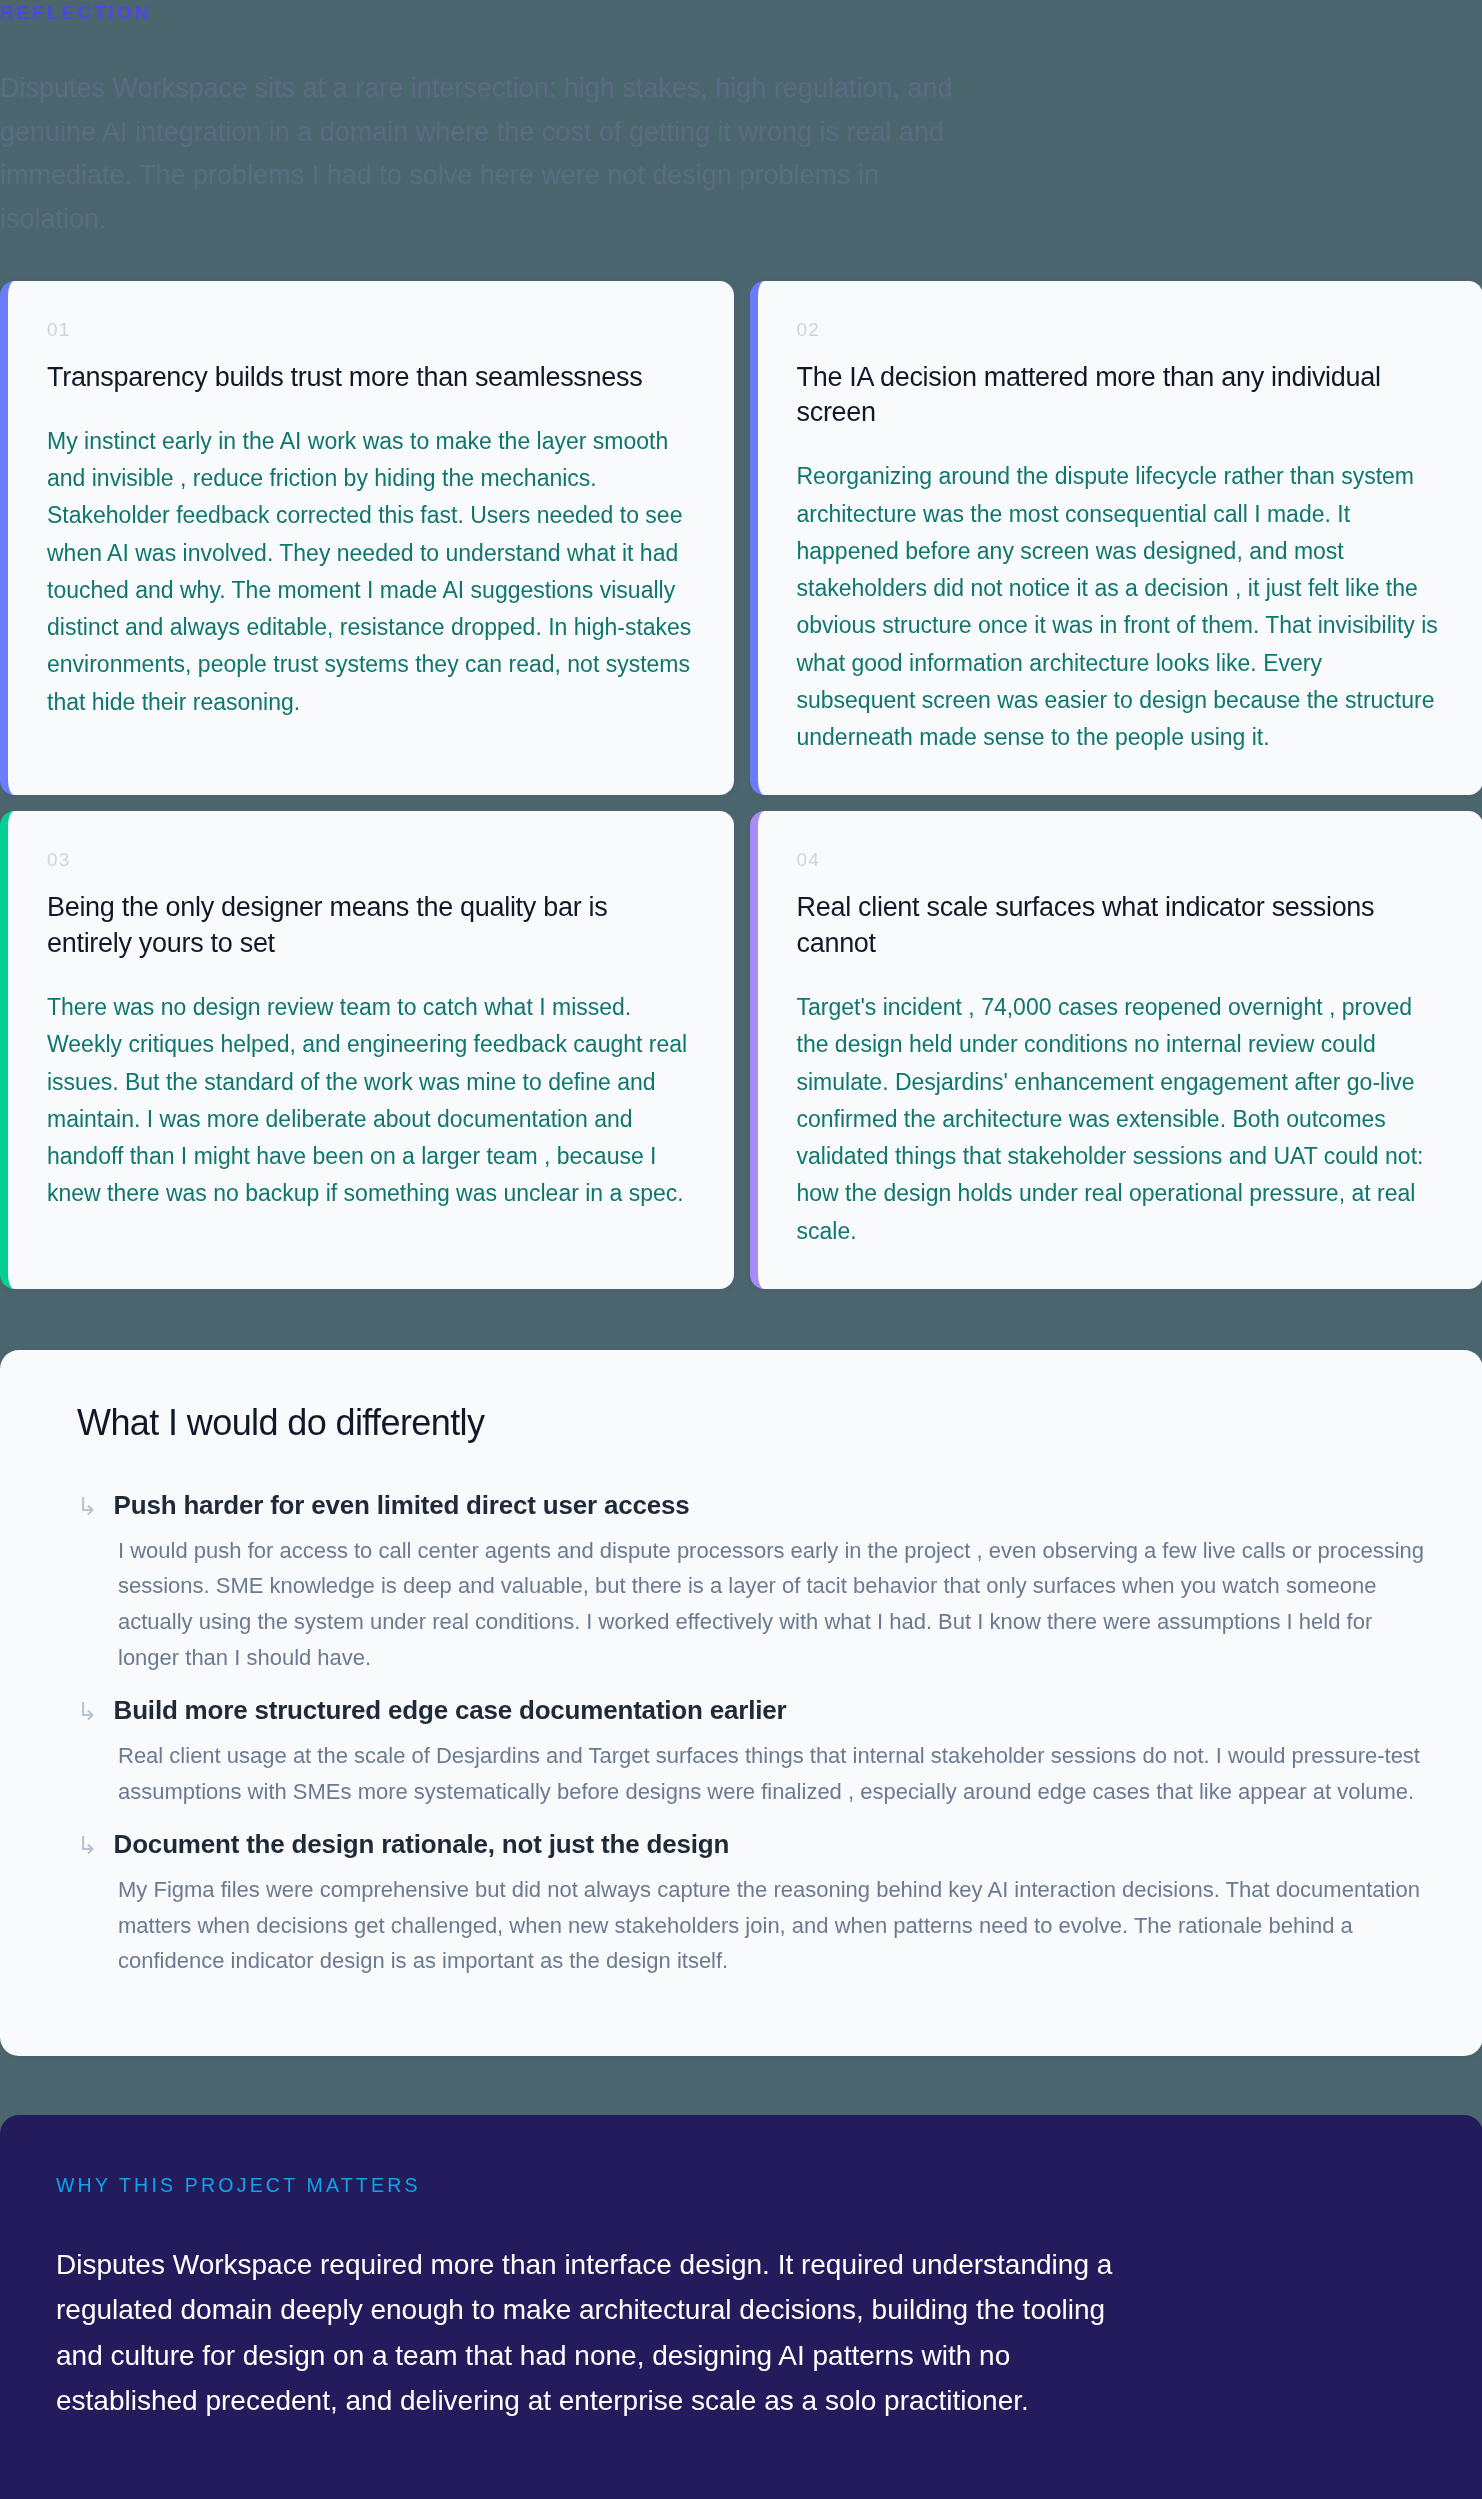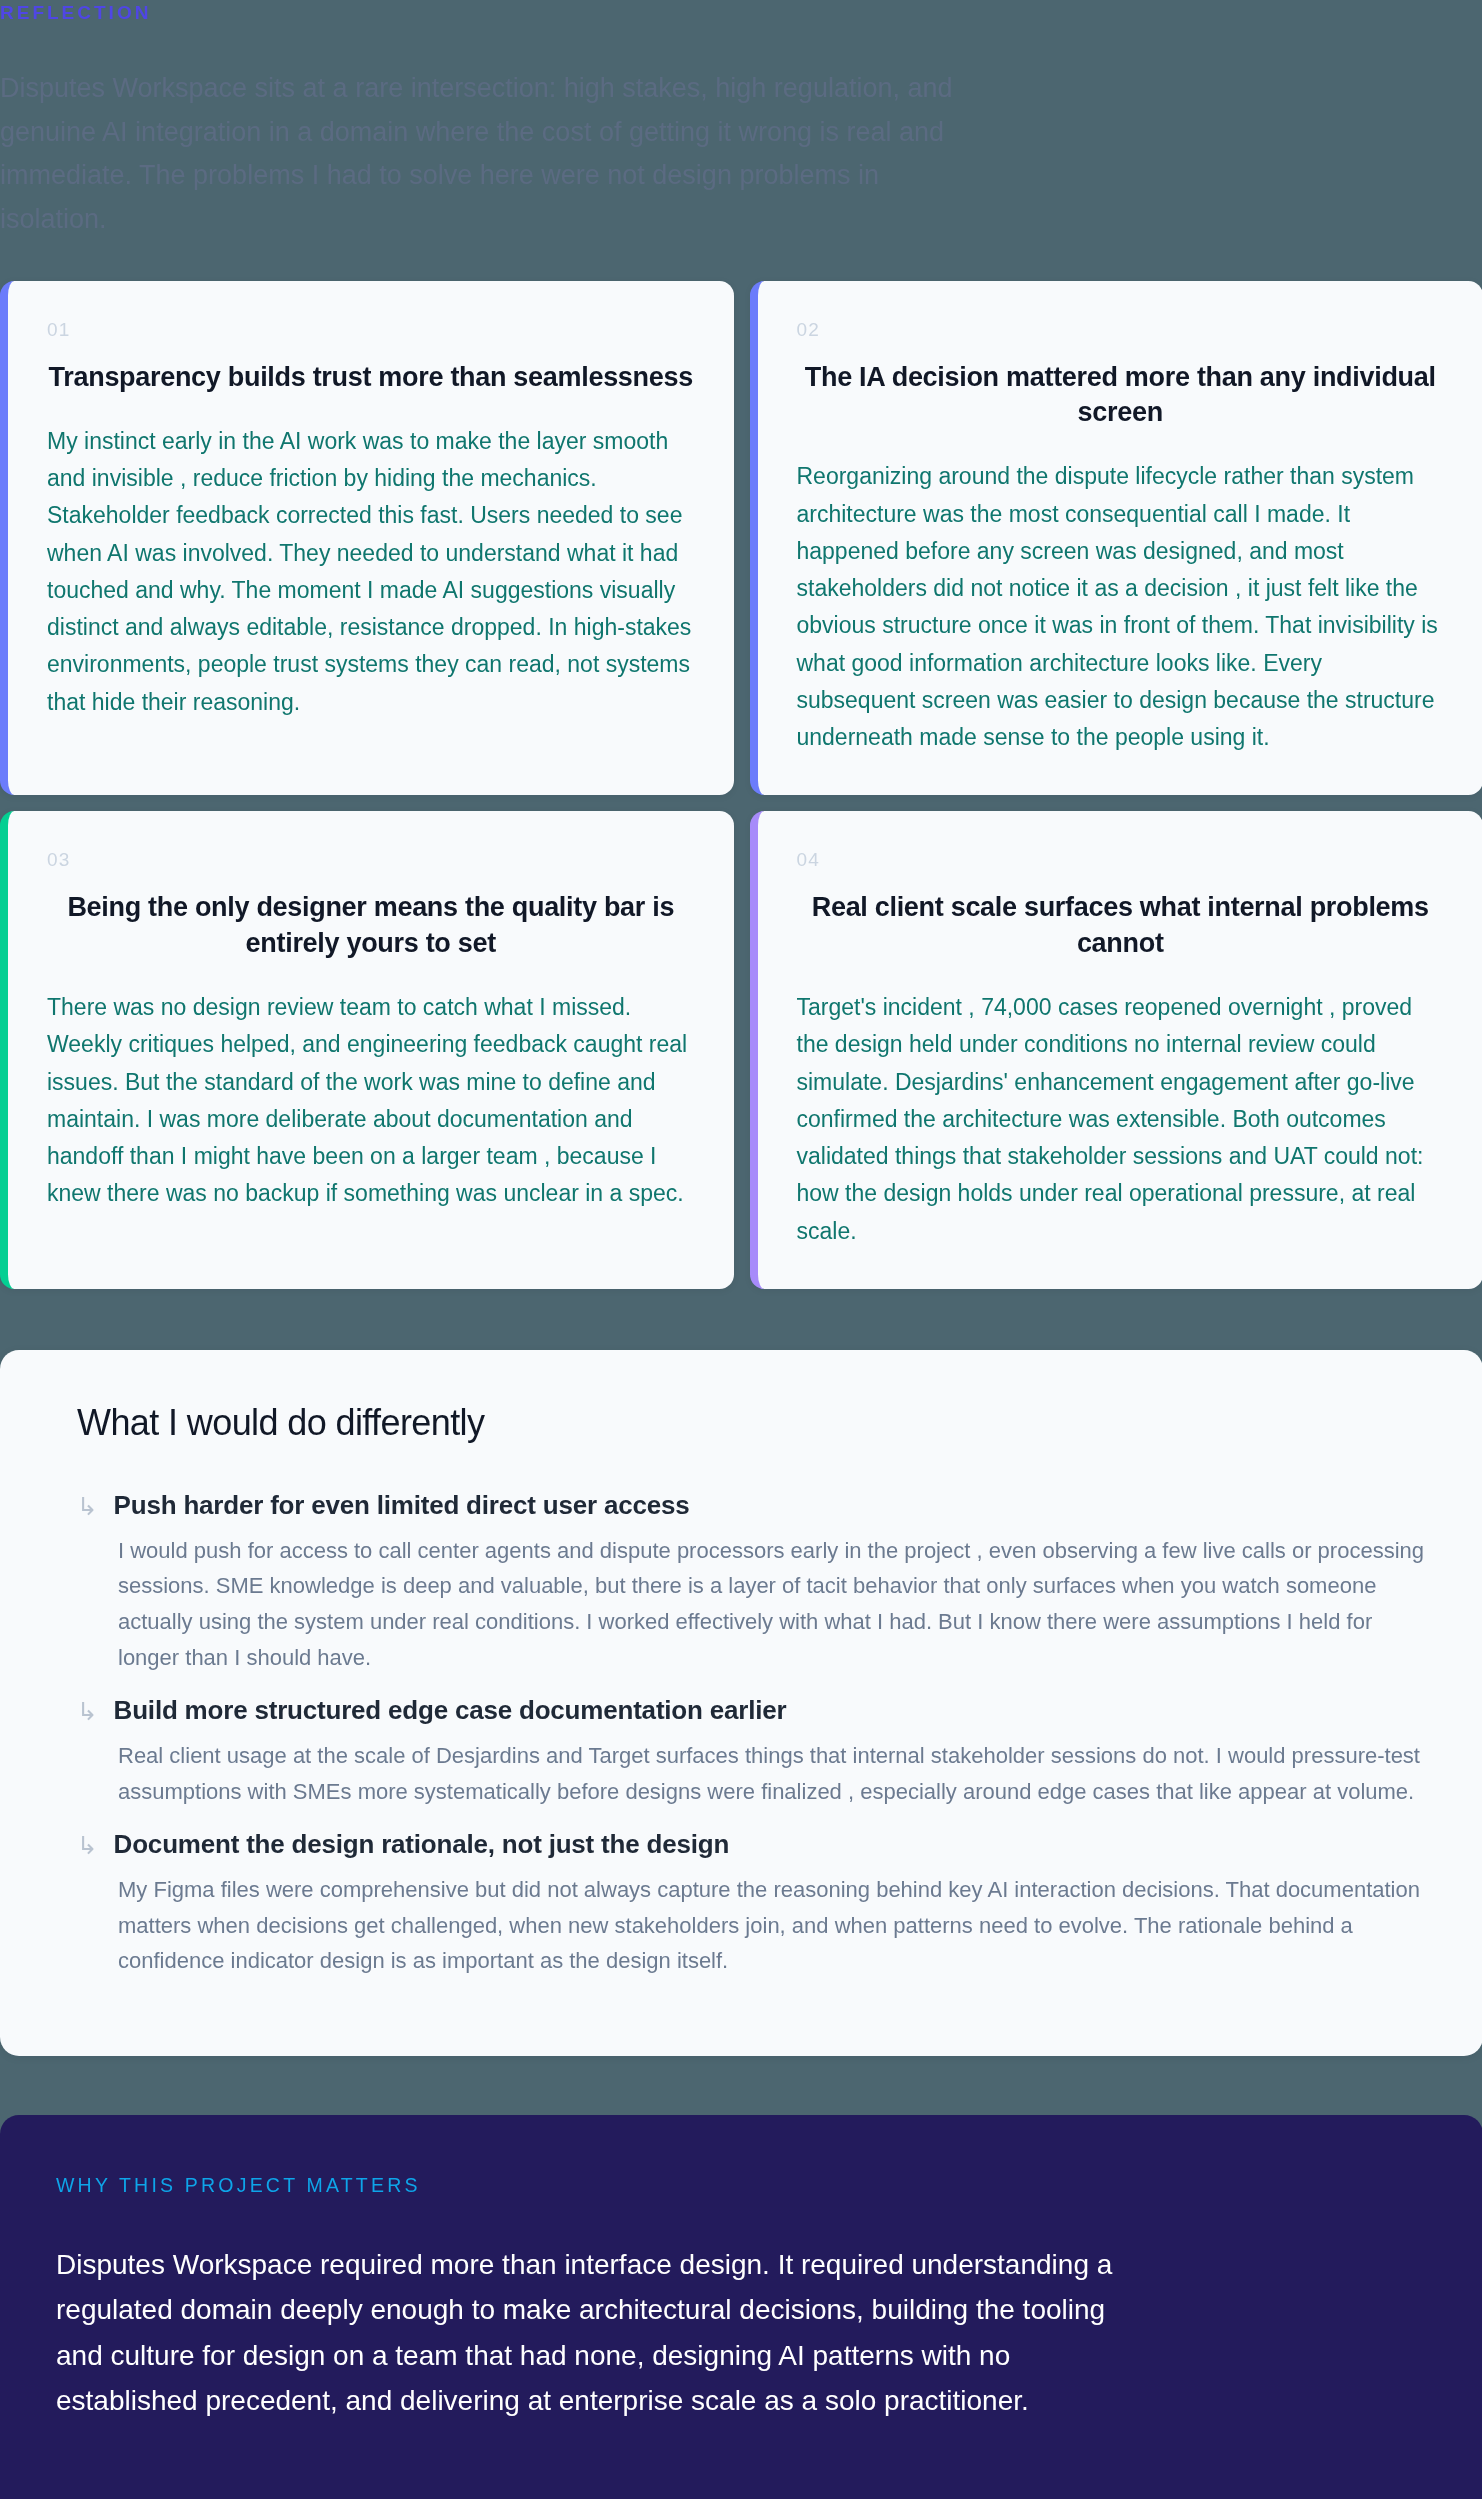--- a/index.html
+++ b/index.html
@@ -75,26 +75,25 @@
   .lesson-num {
     font-size: 19px;
     font-weight: 400;
     color: #cbd5e1;
     letter-spacing: 1.2px;
     margin-bottom: 19px;
   }
 
   .lesson-title {
     font-size: 27px;
-    font-weight: 700;
+    font-weight: 400;
     line-height: 1.32;
     color: #111827;
     letter-spacing: -0.3px;
     margin-bottom: 27.5px;
-    text-align: center;
   }
 
   .lesson-body {
     font-size: 23px;
     line-height: 1.62;
     color: #0f766e;
   }
 
   
   .panel {
@@ -197,21 +196,21 @@
     </div>
 
     <div class="lesson-card accent-green">
       <div class="lesson-num">03</div>
       <div class="lesson-title">Being the only designer means the quality bar is entirely yours to set</div>
       <div class="lesson-body">There was no design review team to catch what I missed. Weekly critiques helped, and engineering feedback caught real issues. But the standard of the work was mine to define and maintain. I was more deliberate about documentation and handoff than I might have been on a larger team , because I knew there was no backup if something was unclear in a spec.</div>
     </div>
 
     <div class="lesson-card accent-purple">
       <div class="lesson-num">04</div>
-      <div class="lesson-title">Real client scale surfaces what internal problems cannot</div>
+      <div class="lesson-title">Real client scale surfaces what indicator sessions cannot</div>
       <div class="lesson-body">Target's incident , 74,000 cases reopened overnight , proved the design held under conditions no internal review could simulate. Desjardins' enhancement engagement after go-live confirmed the architecture was extensible. Both outcomes validated things that stakeholder sessions and UAT could not: how the design holds under real operational pressure, at real scale.</div>
     </div>
 
   </div>
 
   <div class="panel">
     <div class="panel-title">What I would do differently</div>
 
     <div class="improve-item">
       <div class="improve-head">

